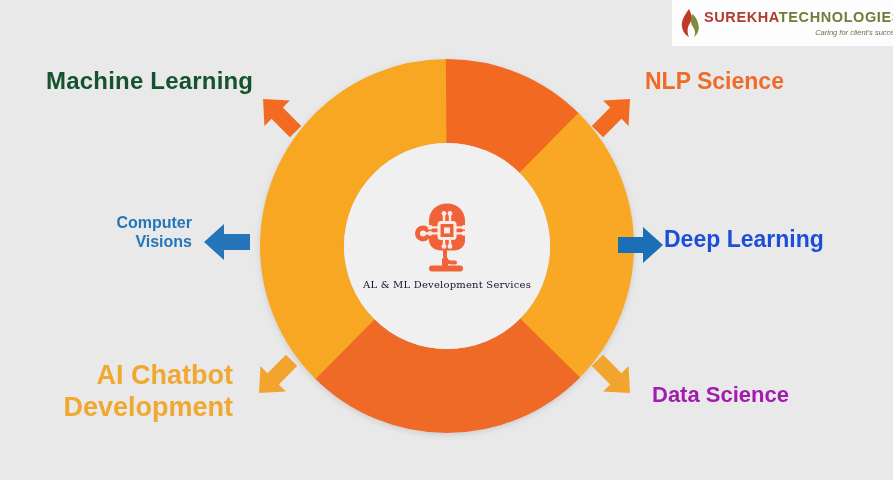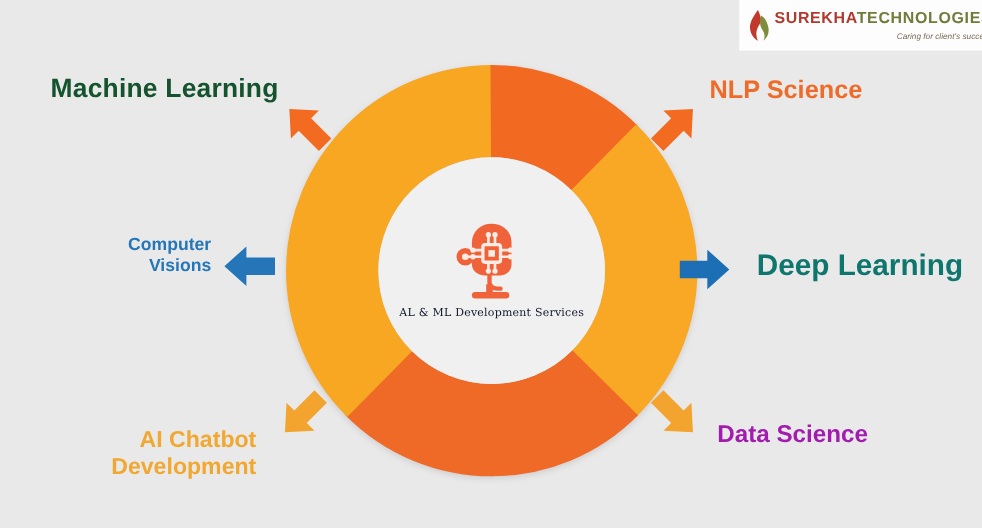--- a/index.html
+++ b/index.html
@@ -114,27 +114,26 @@
   }
   #label-computer-visions {
     left: 72px; top: 214px;
     font-size: 16px;
     color: #2476b8;
     text-align: right;
     width: 120px;
   }
   #label-deep-learning {
     left: 664px; top: 226px;
+    font-size: 23px;
+    color: #1d4ed8;
+  }
+  #label-ai-chatbot {
+    left: 63px; top: 360px;
     font-size: 27px;
-    color: #0f766e;
-    margin-left: 24px;
-  }
-  #label-ai-chatbot {
-    left: 63px; top: 388px;
-    font-size: 21px;
     color: #f0a830;
     text-align: right;
     width: 170px;
   }
   #label-data-science {
     left: 652px; top: 382px;
     font-size: 22px;
     color: #a21caf;
   }
 </style>

